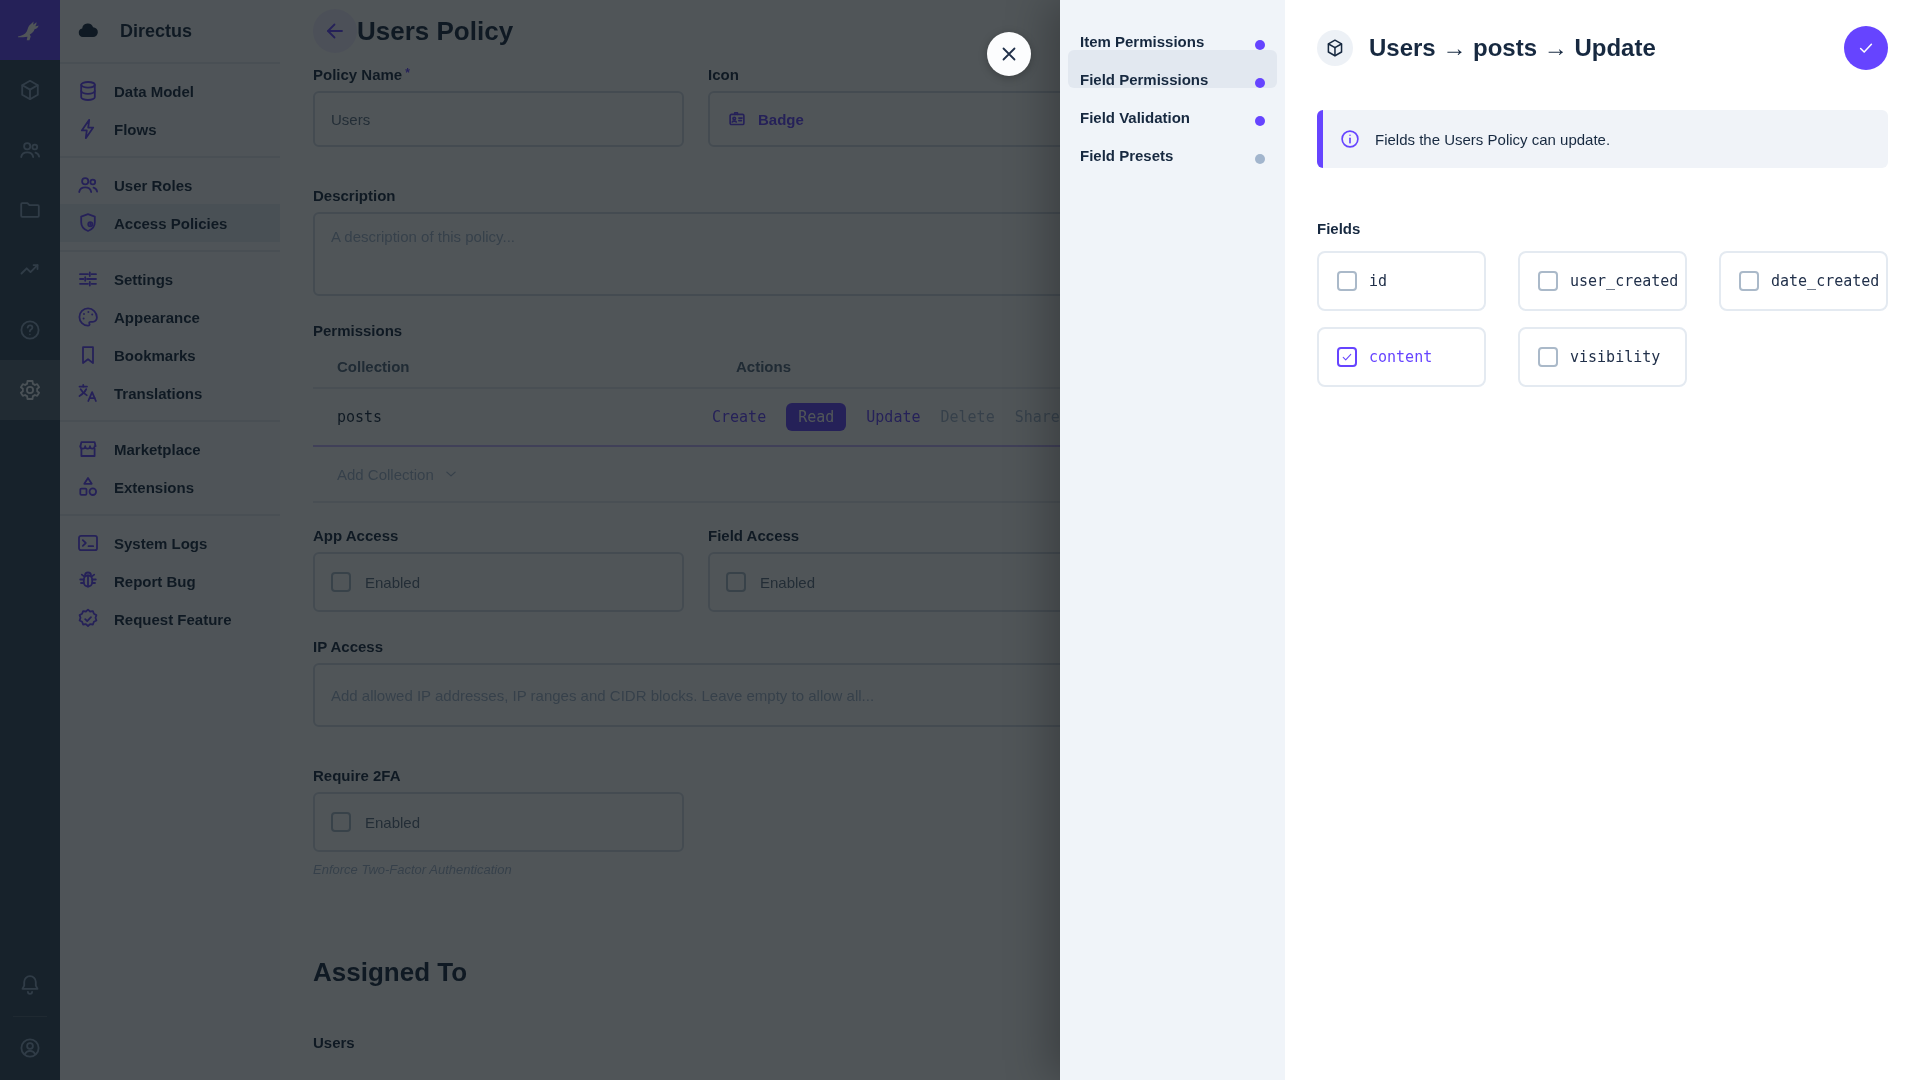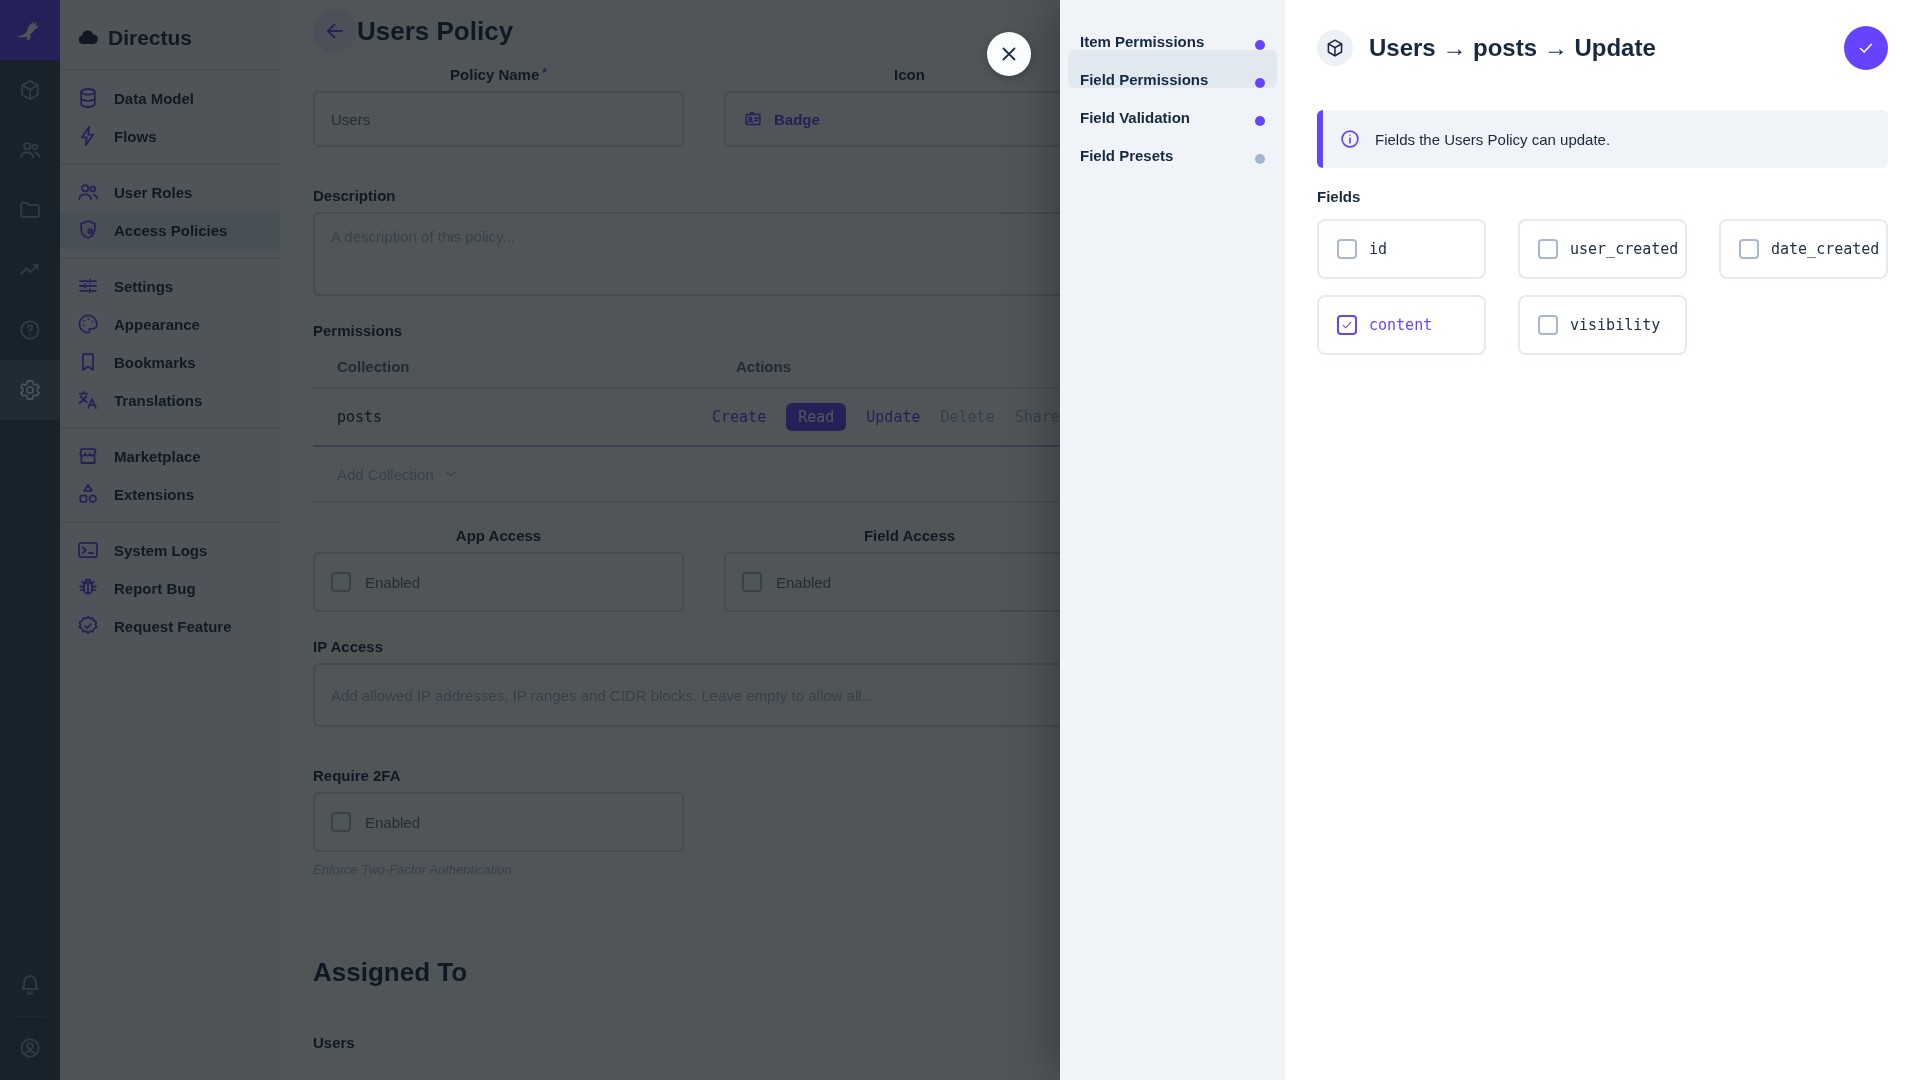--- a/index.html
+++ b/index.html
@@ -12,35 +12,35 @@
   .app{position:absolute;inset:0;display:flex;background:#fff;}
 
   .module-bar{width:60px;background:#344A5F;display:flex;flex-direction:column;align-items:center;flex:none;}
   .logo-tile{width:60px;height:60px;background:#6644FF;display:grid;place-items:center;}
   .mod-tile{width:60px;height:60px;display:grid;place-items:center;color:#8EA6C1;cursor:pointer;}
   .mod-tile.active{background:rgba(255,255,255,0.18);color:#E9F0F8;}
   .mod-bottom{margin-top:auto;display:flex;flex-direction:column;align-items:center;padding-bottom:2px;}
   .mod-divider{width:34px;height:1px;background:rgba(255,255,255,0.14);margin:1px 0;}
 
   .sidebar{width:220px;background:#FAFCFE;flex:none;display:flex;flex-direction:column;}
-  .sidebar-header{height:64px;flex:none;display:flex;align-items:center;gap:8px;padding:0 16px;
-                  border-bottom:2px solid #E4EAF1;color:#172940;font-weight:bold;font-size:21px;margin-top:7px;}
+  .sidebar-header{height:64px;flex:none;display:flex;align-items:center;gap:20px;padding:0 16px;
+                  border-bottom:2px solid #E4EAF1;color:#172940;font-weight:bold;font-size:18px;}
   .nav-group{padding:8px 0;}
   .nav-group + .nav-group{border-top:2px solid #E4EAF1;}
   .nav-item{height:38px;display:flex;align-items:center;gap:14px;padding:0 16px;color:#172940;
             font-size:15px;font-weight:600;cursor:pointer;white-space:nowrap;}
   .nav-item .icn{color:#6644FF;flex:none;}
   .nav-item.active{background:#E7EDF3;}
 
   .content{width:840px;flex:none;padding:0 33px;}
   .page-header{height:52px;padding-top:10px;display:flex;align-items:center;}
   .back-btn{width:44px;height:44px;border-radius:50%;background:rgba(102,68,255,0.10);
             display:grid;place-items:center;color:#6644FF;border:none;cursor:pointer;flex:none;}
   .page-title{font-size:26px;font-weight:bold;color:#172940;}
-  .two-col{display:grid;grid-template-columns:371px 371px;column-gap:40px;text-align:center;}
+  .two-col{display:grid;grid-template-columns:371px 371px;column-gap:24px;}
   .field-label{font-size:15px;font-weight:bold;color:#172940;margin:14px 0 8px;}
   .field-label .req{color:#6644FF;font-size:12px;vertical-align:top;margin-left:3px;}
   .input{height:56px;border:2px solid #D3DAE4;border-radius:6px;background:#fff;display:flex;
          align-items:center;gap:10px;padding:0 16px;font-size:15px;color:#5E7186;}
   .input.textarea{height:84px;align-items:flex-start;padding-top:14px;color:#A2B5CD;}
   .input .ph{color:#A2B5CD;}
   .icon-value{color:#6644FF;font-weight:600;display:flex;align-items:center;gap:10px;}
 
   .section-label{font-size:15px;font-weight:bold;color:#172940;margin:26px 0 6px;}
   .perm-head{display:grid;grid-template-columns:399px 1fr;height:42px;align-items:center;
@@ -84,21 +84,21 @@
   .drawer-main{flex:1;background:#fff;padding:24px 32px;}
   .drawer-header{height:48px;display:flex;align-items:center;gap:16px;}
   .obj-icon{width:36px;height:36px;border-radius:50%;background:#EDF1F6;color:#172940;
             display:grid;place-items:center;flex:none;}
   .drawer-title{font-size:24px;font-weight:bold;color:#172940;flex:1;}
   .confirm-btn{width:44px;height:44px;border-radius:50%;background:#6644FF;border:none;color:#fff;
                display:grid;place-items:center;cursor:pointer;flex:none;}
   .notice{margin-top:38px;height:58px;background:#F0F3F8;border-left:6px solid #6644FF;border-radius:6px;
           display:flex;align-items:center;gap:14px;padding:0 16px;color:#172940;font-size:15px;}
   .notice .icn{color:#6644FF;flex:none;}
-  .fields-label{margin-top:20px;font-size:15px;font-weight:bold;color:#172940;}
+  .fields-label{margin-top:52px;font-size:15px;font-weight:bold;color:#172940;}
   .fields-grid{margin-top:14px;display:grid;grid-template-columns:repeat(3,169px);gap:16px 32px;}
   .fcard{height:60px;border:2px solid #E4EAF1;border-radius:8px;background:#fff;display:flex;
          align-items:center;gap:12px;padding:0 18px;font-family:"DejaVu Sans Mono",monospace;
          font-size:15px;color:#21304A;cursor:pointer;}
   .fcard.checked{color:#6644FF;}
 </style>
 </head>
 <body>
 
 <div class="stage">

